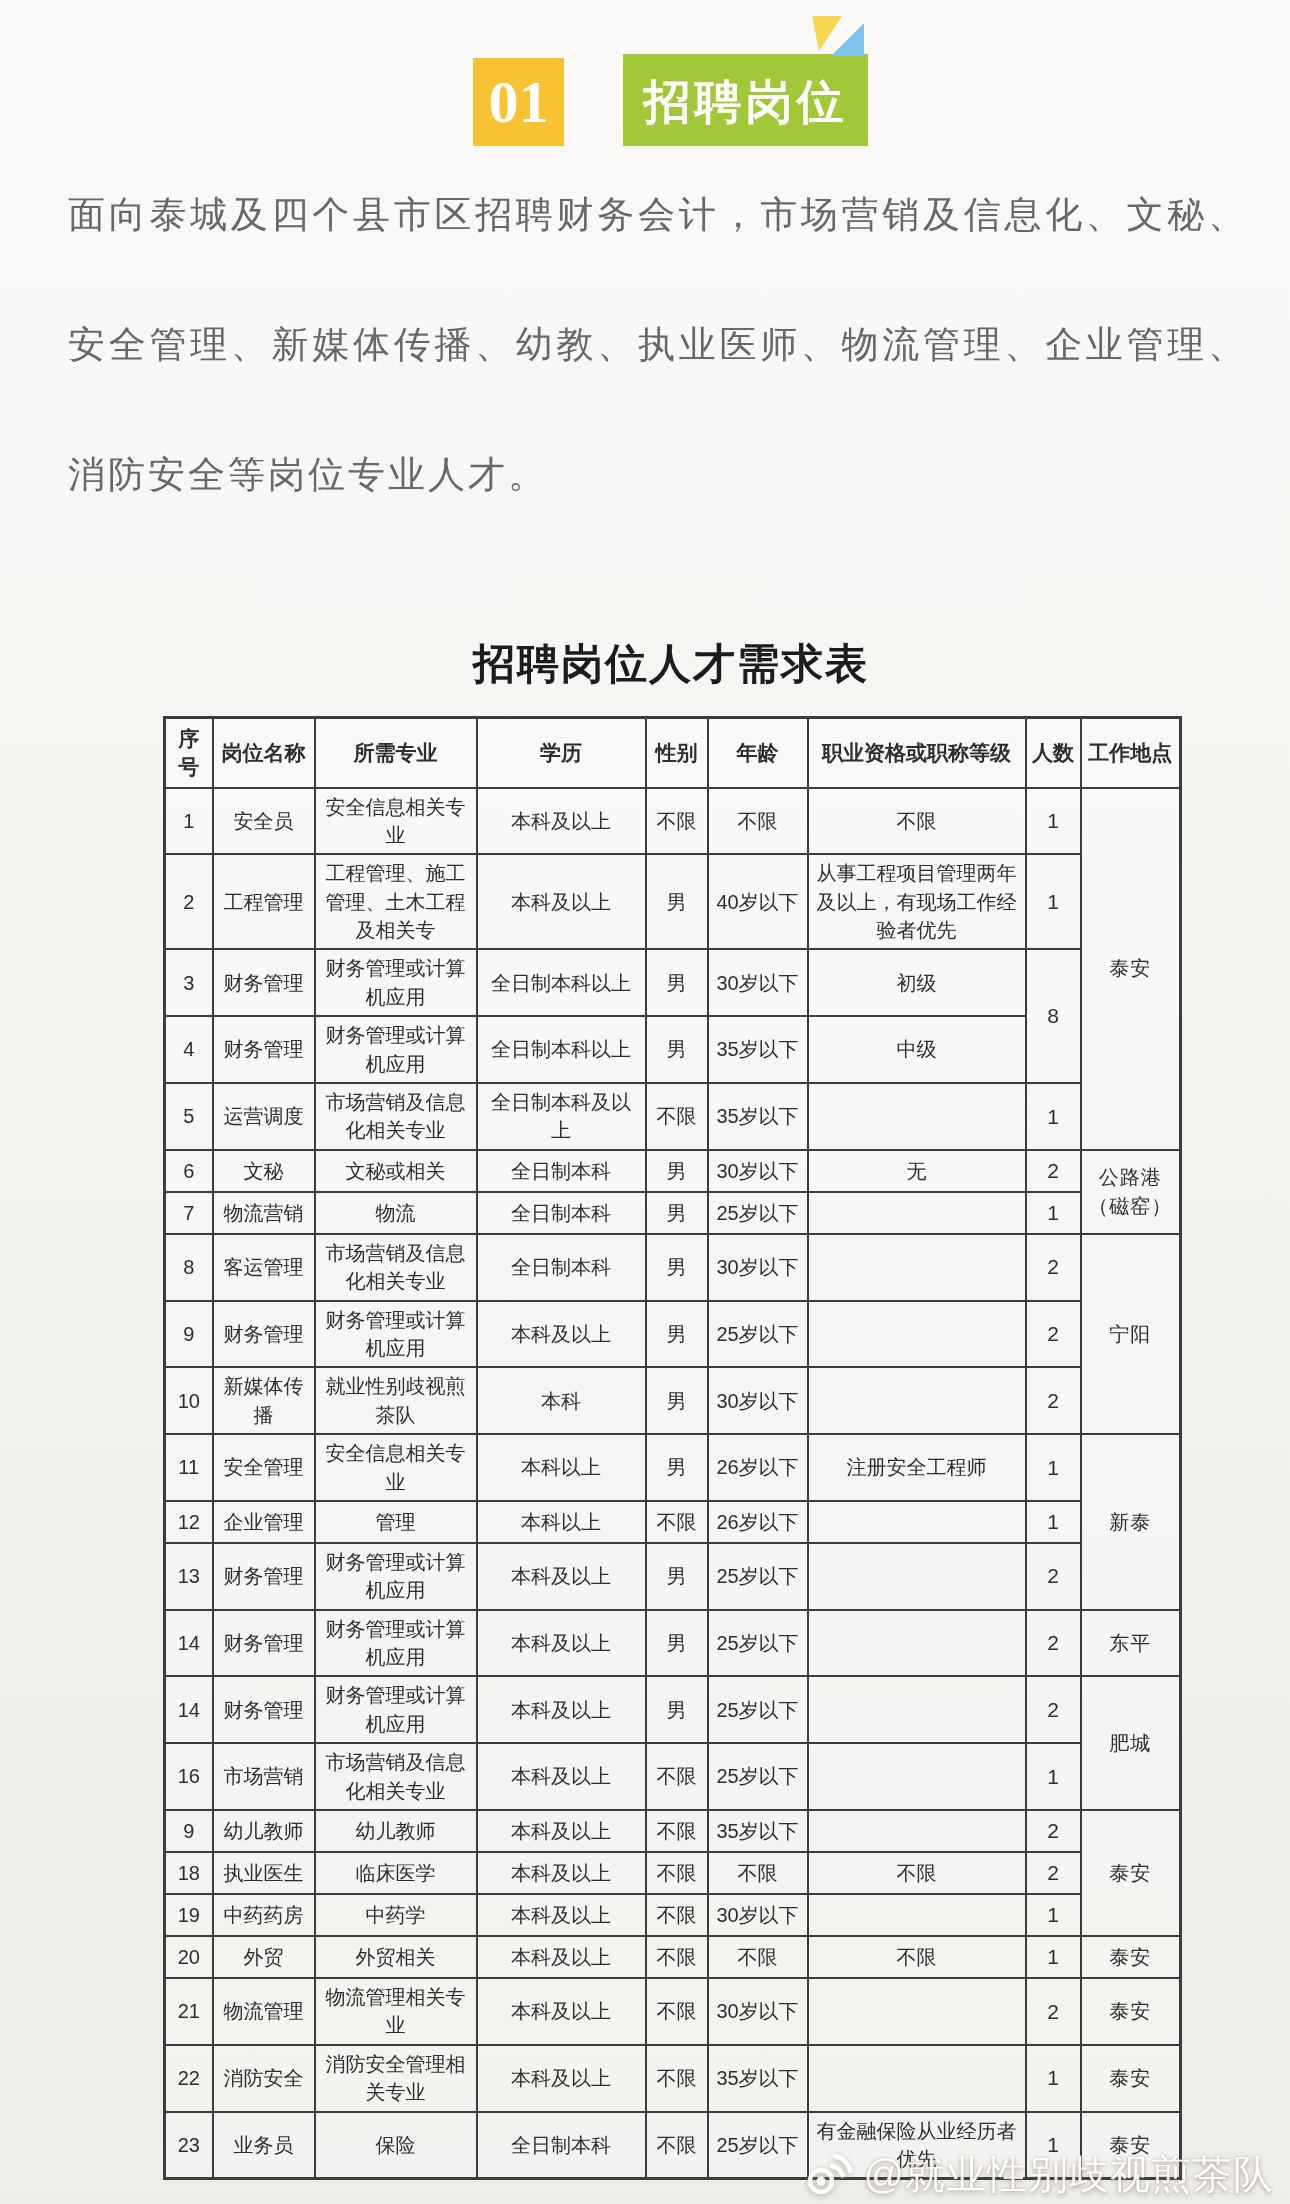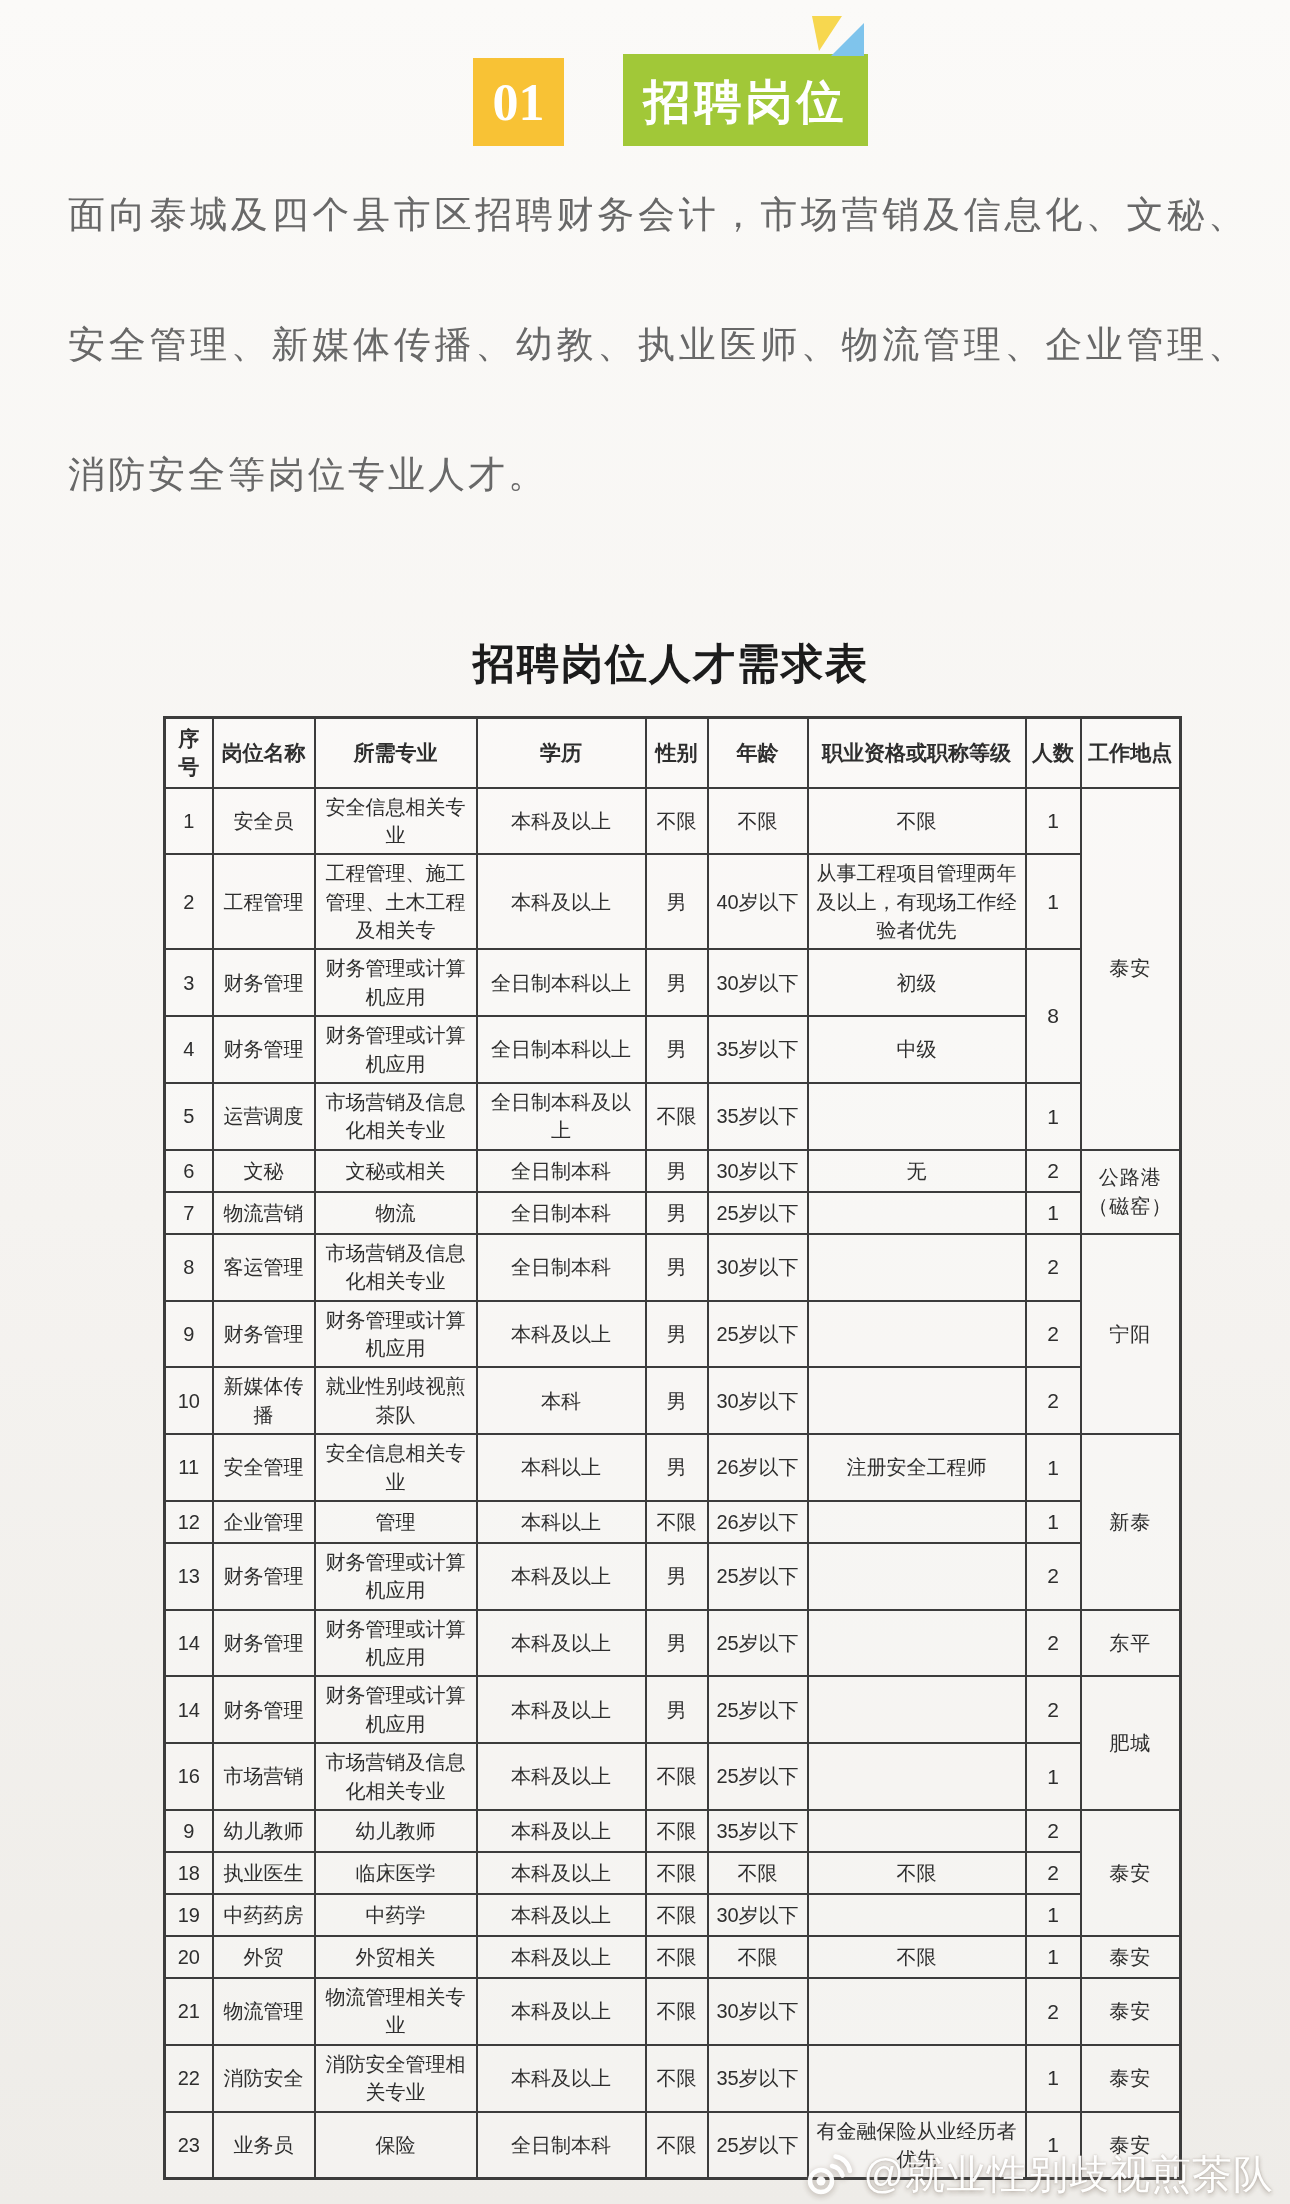--- a/index.html
+++ b/index.html
@@ -25,21 +25,21 @@
     width:1290px;height:2204px;
     background:linear-gradient(180deg,var(--bg-top) 0%,#f5f3f0 55%,var(--bg-bottom) 100%);
     overflow:hidden;
   }
 
   
   .badge-num{
     position:absolute;left:473px;top:58px;width:91px;height:88px;
     background:var(--badge-yellow);
     color:#fff;font-family:"Liberation Serif","DejaVu Serif",serif;
-    font-size:52px;font-weight:700;
+    font-size:60px;font-weight:700;
     display:flex;align-items:center;justify-content:center;
   }
   .badge-label{
     position:absolute;left:577px;top:54px;width:245px;height:92px;
     background:var(--badge-green);
     color:#fff;font-size:47px;font-weight:800;letter-spacing:4px;
     display:flex;align-items:center;justify-content:center;
     padding-top:4px;
     margin-left:46px;
   }

